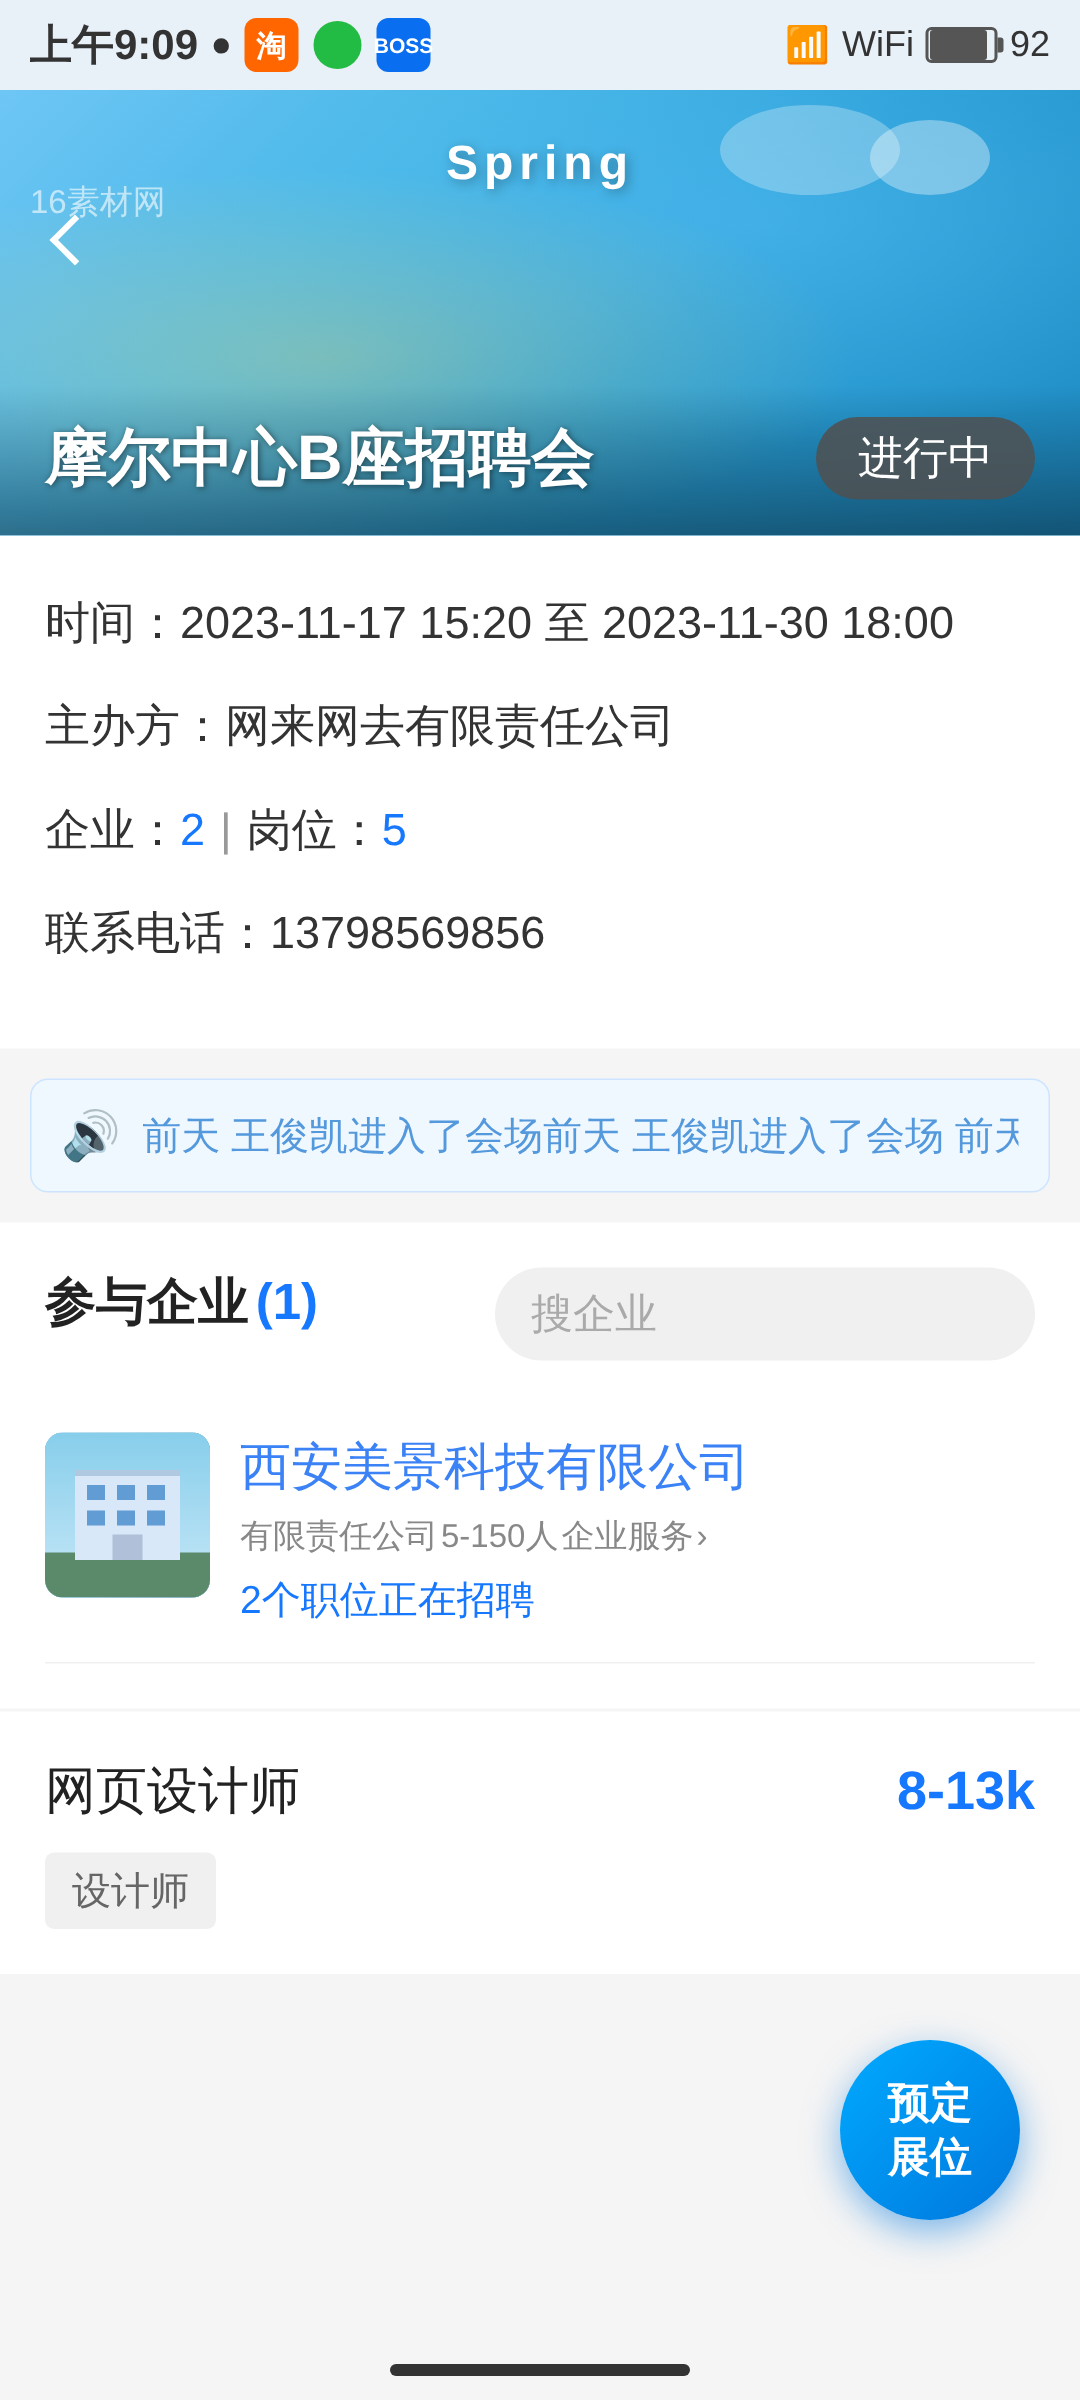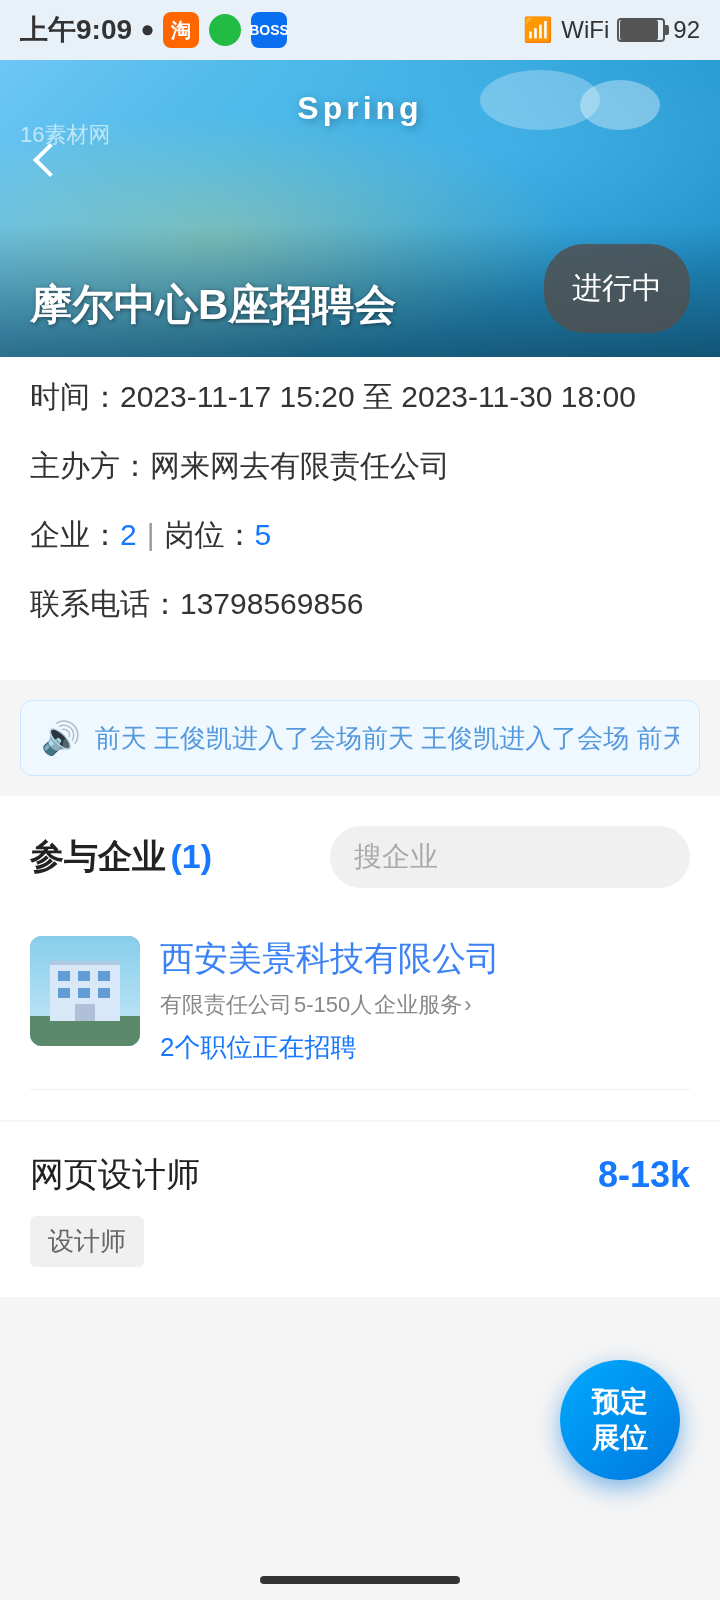--- a/index.html
+++ b/index.html
@@ -134,31 +134,31 @@
     }
     .event-title {
       font-size: 42px;
       font-weight: 700;
       color: #fff;
       text-shadow: 1px 1px 4px rgba(0,0,0,0.5);
     }
     .status-badge {
       background: rgba(80,80,80,0.85);
       color: #fff;
-      padding: 24px 28px;
+      padding: 7px 28px;
       border-radius: 40px;
       font-size: 30px;
       font-weight: 500;
     }
 
     
     .info-card {
       background: #fff;
       margin: 0;
-      padding: 17px 30px 30px;
+      padding: 36px 30px 30px;
       border-top-left-radius: 0;
       border-top-right-radius: 0;
       text-align: center;
     }
     .info-row {
       display: flex;
       align-items: flex-start;
       margin-bottom: 24px;
       font-size: 30px;
       color: #333;
@@ -206,21 +206,20 @@
     }
 
     
     .companies-section {
       background: #fff;
       margin-top: 20px;
       padding: 30px;
     }
     .section-header {
       display: flex;
-      align-items: center;
       justify-content: space-between;
       margin-bottom: 24px;
     }
     .section-title {
       font-size: 34px;
       font-weight: 600;
       color: #222;
     }
     .section-count { color: #1677ff; }
     .search-input-wrapper {

